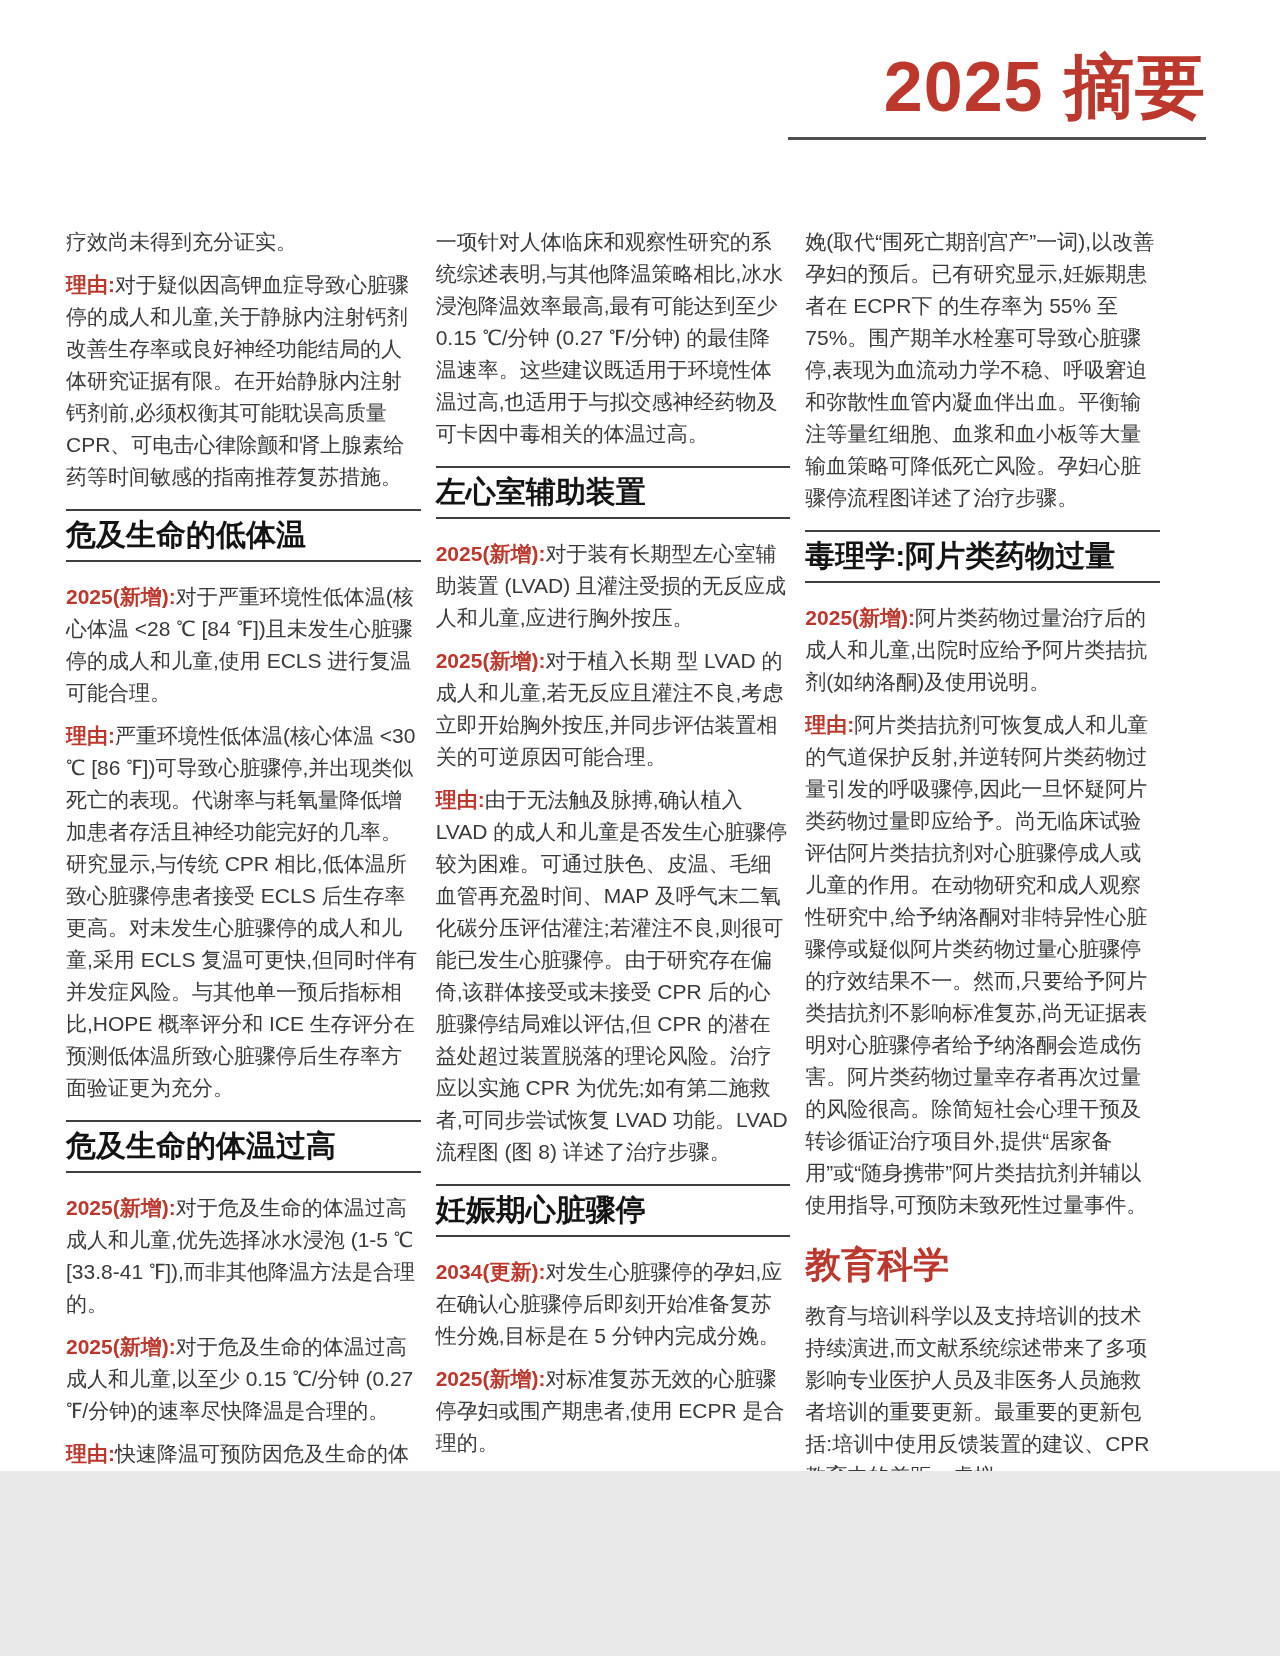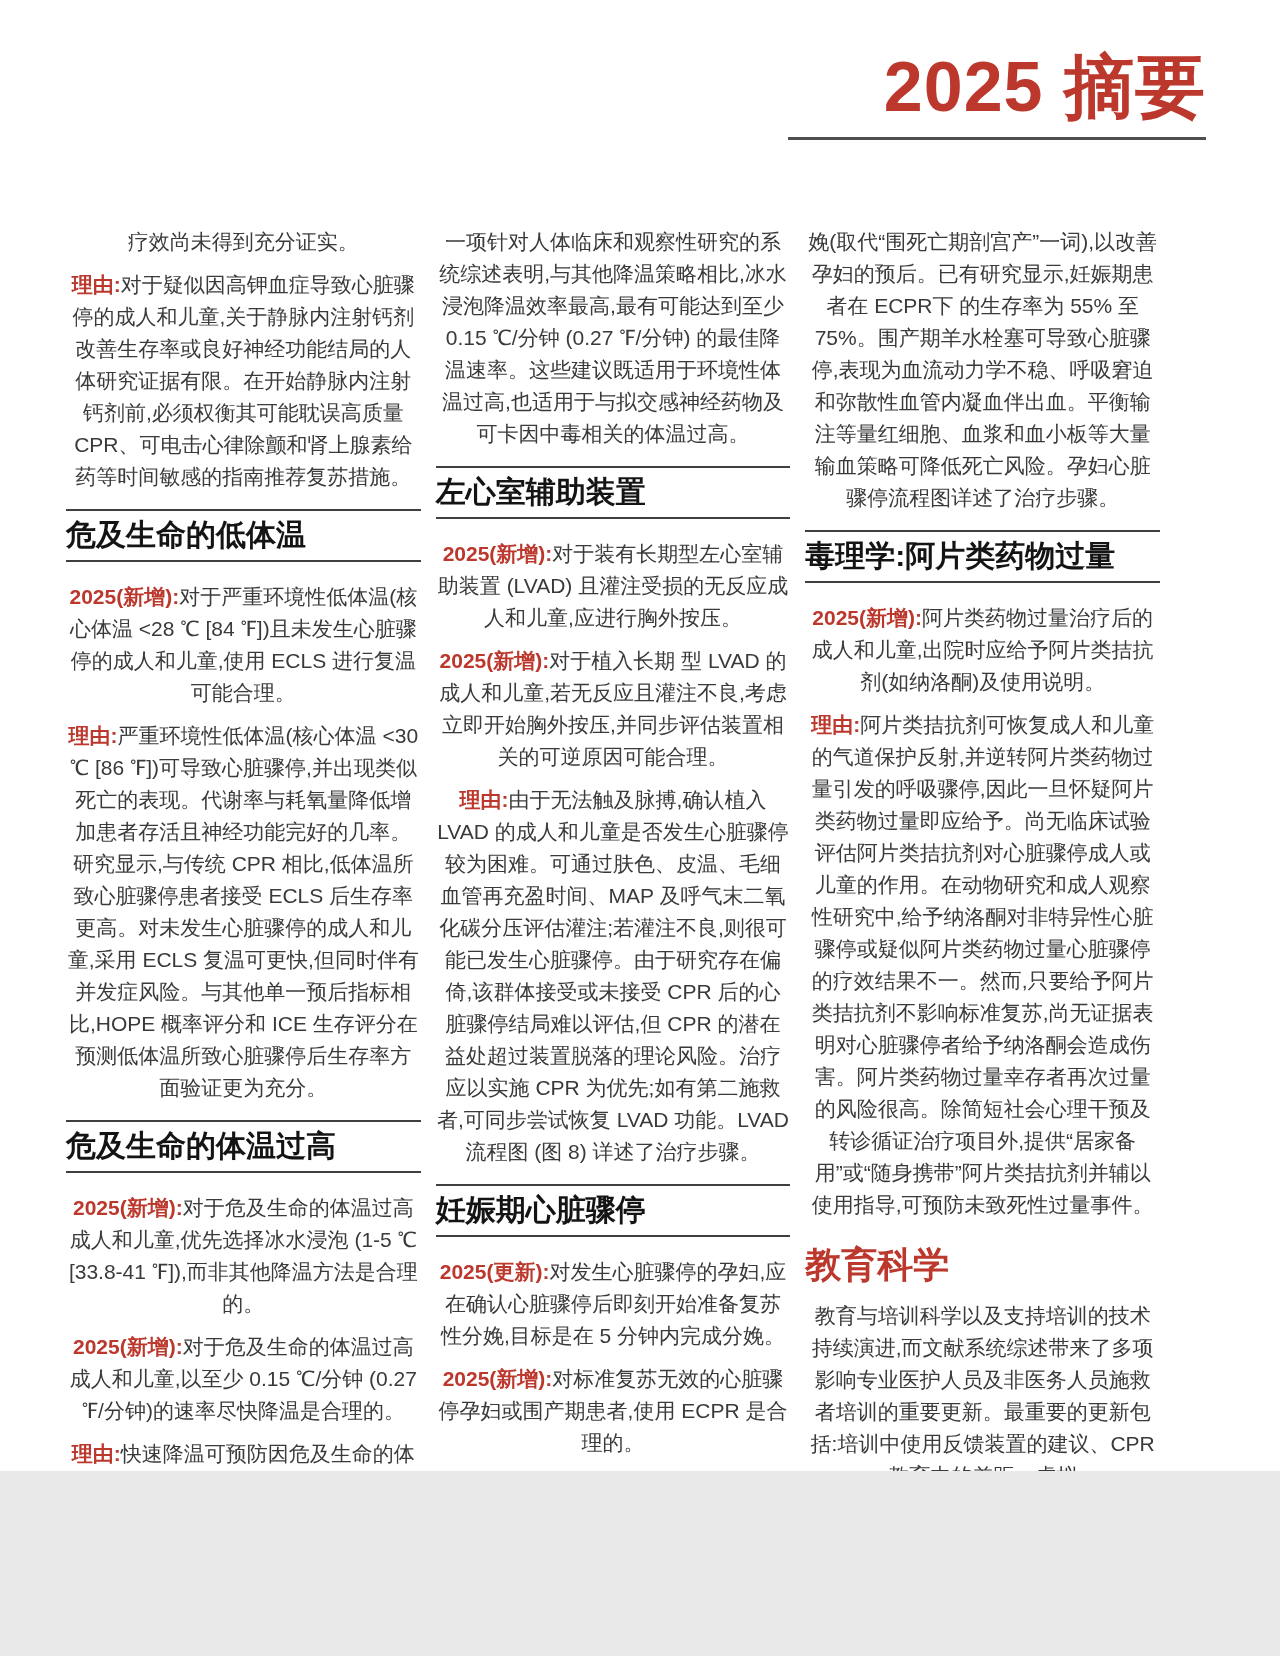--- a/index.html
+++ b/index.html
@@ -37,21 +37,20 @@
   
   .columns{
     position:absolute;left:66px;top:226px;width:1094px;
     display:flex;gap:15px;
   }
   .col{flex:1 1 0;min-width:0;}
   .col p{
     margin:0 0 11px 0;
     font-size:21px;line-height:32px;
     color:var(--body-text);
-    text-align:center;
   }
   .col .lead{
     color:var(--accent);
     font-weight:bold;
   }
   .col h2.sec{
     font-size:30px;line-height:30px;
     font-weight:bold;color:var(--heading-text);
     border-top:2px solid var(--rule);
     border-bottom:2px solid var(--rule);
@@ -118,21 +117,21 @@
         <p><strong class="lead">2025(新增):</strong>对于危及生命的体温过高成人和儿童,以至少 0.15 ℃/分钟 (0.27 ℉/分钟)的速率尽快降温是合理的。</p>
         <p><strong class="lead">理由:</strong>快速降温可预防因危及生命的体温过高 (&gt;40 ℃ [104 ℉]) 导致的心脏骤停。</p>
       </div>
     <div class="col">
         <p>一项针对人体临床和观察性研究的系统综述表明,与其他降温策略相比,冰水浸泡降温效率最高,最有可能达到至少 0.15 ℃/分钟 (0.27 ℉/分钟) 的最佳降温速率。这些建议既适用于环境性体温过高,也适用于与拟交感神经药物及可卡因中毒相关的体温过高。</p>
         <h2 class="sec">左心室辅助装置</h2>
         <p><strong class="lead">2025(新增):</strong>对于装有长期型左心室辅助装置 (LVAD) 且灌注受损的无反应成人和儿童,应进行胸外按压。</p>
         <p><strong class="lead">2025(新增):</strong>对于植入长期 型 LVAD 的成人和儿童,若无反应且灌注不良,考虑立即开始胸外按压,并同步评估装置相关的可逆原因可能合理。</p>
         <p><strong class="lead">理由:</strong>由于无法触及脉搏,确认植入 LVAD 的成人和儿童是否发生心脏骤停较为困难。可通过肤色、皮温、毛细血管再充盈时间、MAP 及呼气末二氧化碳分压评估灌注;若灌注不良,则很可能已发生心脏骤停。由于研究存在偏倚,该群体接受或未接受 CPR 后的心脏骤停结局难以评估,但 CPR 的潜在益处超过装置脱落的理论风险。治疗应以实施 CPR 为优先;如有第二施救者,可同步尝试恢复 LVAD 功能。LVAD 流程图 (图 8) 详述了治疗步骤。</p>
         <h2 class="sec">妊娠期心脏骤停</h2>
-        <p><strong class="lead">2025(更新):</strong>对发生心脏骤停的孕妇,应在确认心脏骤停后即刻开始准备复苏性分娩,目标是在 5 分钟内完成分娩。</p>
+        <p><strong class="lead">2034(更新):</strong>对发生心脏骤停的孕妇,应在确认心脏骤停后即刻开始准备复苏性分娩,目标是在 5 分钟内完成分娩。</p>
         <p><strong class="lead">2025(新增):</strong>对标准复苏无效的心脏骤停孕妇或围产期患者,使用 ECPR 是合理的。</p>
         <p><strong class="lead">2025(新增):</strong>对疑似危及生命的羊水栓塞围产期患者,应采用平衡输血策略的大量输血方案。</p>
         <p><strong class="lead">理由:</strong>除团队协作、手动子宫左侧移位和常规复苏外,应在 5 分钟内完成复苏性分</p>
       </div>
     <div class="col">
         <p>娩(取代“围死亡期剖宫产”一词),以改善孕妇的预后。已有研究显示,妊娠期患者在 ECPR下 的生存率为 55% 至 75%。围产期羊水栓塞可导致心脏骤停,表现为血流动力学不稳、呼吸窘迫和弥散性血管内凝血伴出血。平衡输注等量红细胞、血浆和血小板等大量输血策略可降低死亡风险。孕妇心脏骤停流程图详述了治疗步骤。</p>
         <h2 class="sec">毒理学:阿片类药物过量</h2>
         <p><strong class="lead">2025(新增):</strong>阿片类药物过量治疗后的成人和儿童,出院时应给予阿片类拮抗剂(如纳洛酮)及使用说明。</p>
         <p><strong class="lead">理由:</strong>阿片类拮抗剂可恢复成人和儿童的气道保护反射,并逆转阿片类药物过量引发的呼吸骤停,因此一旦怀疑阿片类药物过量即应给予。尚无临床试验评估阿片类拮抗剂对心脏骤停成人或儿童的作用。在动物研究和成人观察性研究中,给予纳洛酮对非特异性心脏骤停或疑似阿片类药物过量心脏骤停的疗效结果不一。然而,只要给予阿片类拮抗剂不影响标准复苏,尚无证据表明对心脏骤停者给予纳洛酮会造成伤害。阿片类药物过量幸存者再次过量的风险很高。除简短社会心理干预及转诊循证治疗项目外,提供“居家备用”或“随身携带”阿片类拮抗剂并辅以使用指导,可预防未致死性过量事件。</p>
         <h2 class="big">教育科学</h2>

